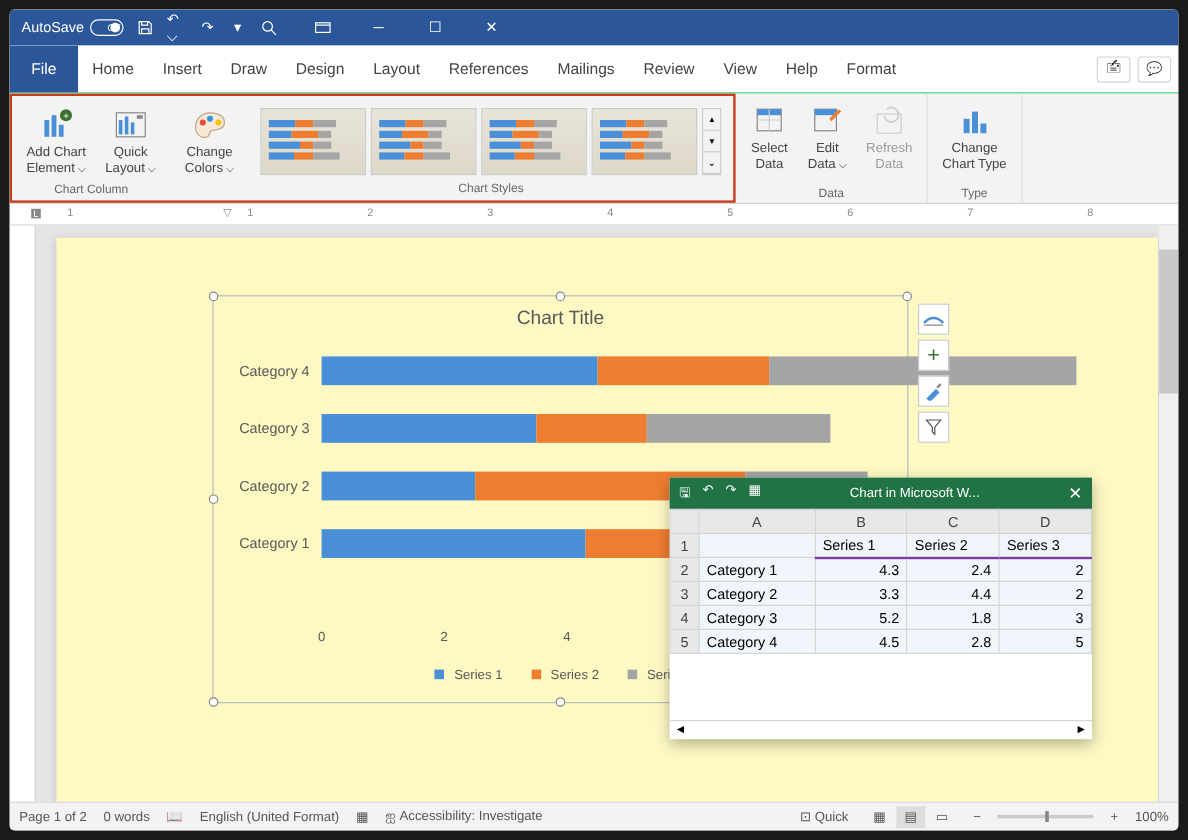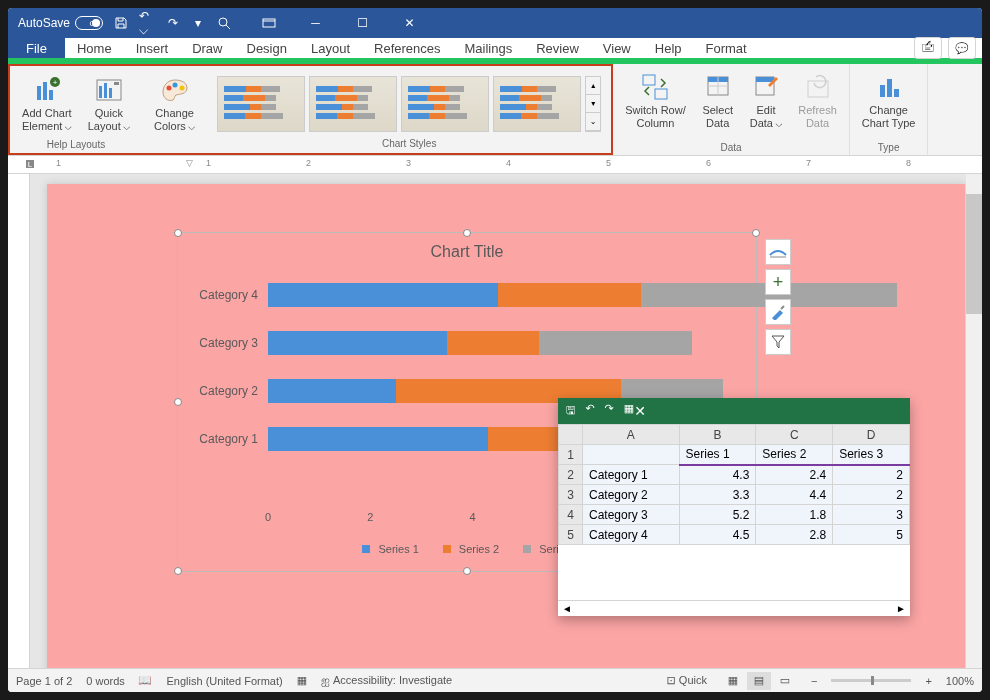--- a/index.html
+++ b/index.html
@@ -12,21 +12,21 @@
 .titlebar .center { flex: 1; text-align: center; }
 .titlebar .right { display: flex; align-items: center; gap: 2px; }
 .autosave { display: flex; align-items: center; gap: 5px; }
 .toggle { width: 28px; height: 14px; border: 1px solid #fff; border-radius: 7px; display: flex; align-items: center; padding: 0 2px; font-size: 8px; justify-content: flex-end; }
 .toggle::before { content: ""; width: 8px; height: 8px; background: #fff; border-radius: 50%; position: absolute; margin-left: -18px; }
 .tb-icon { width: 16px; height: 16px; display: flex; align-items: center; justify-content: center; cursor: pointer; }
 .tb-btn { width: 45px; height: 30px; display: flex; align-items: center; justify-content: center; cursor: pointer; }
 .doc-title::after { content: " ▾"; font-size: 9px; }
 
 
-.tabs { background: #fff; height: 26px; display: flex; align-items: center; border-bottom: 6px solid #22c55e; }
+.tabs { background: #fff; height: 40px; display: flex; align-items: center; border-bottom: 1px solid #22c55e; }
 .tab { padding: 0 12px; font-size: 13px; color: #444; height: 100%; display: flex; align-items: center; cursor: pointer; }
 .tab.file { background: #2b579a; color: #fff; padding: 0 18px; }
 .tab.active { color: #2b579a; border-bottom: 2px solid #2b579a; }
 .tab.highlight { border: 2px solid #c73e1d; }
 .tabs-spacer { flex: 1; }
 .tab-icon-btn { width: 28px; height: 22px; border: 1px solid #d4d4d4; border-radius: 3px; display: flex; align-items: center; justify-content: center; margin-right: 6px; font-size: 11px; cursor: pointer; }
 
 
 .ribbon { background: #f3f3f3; height: 92px; display: flex; border-bottom: 1px solid #d4d4d4; }
 .ribbon-group { display: flex; flex-direction: column; align-items: center; border-right: 1px solid #e0e0e0; padding: 4px 6px 0; }
@@ -47,21 +47,21 @@
 
 
 .ruler-h { height: 18px; background: #fff; border-bottom: 1px solid #d4d4d4; display: flex; align-items: center; font-size: 9px; color: #888; padding-left: 28px; position: relative; }
 .ruler-h .marks { position: relative; width: 100%; height: 100%; }
 .ruler-h .num { position: absolute; top: 2px; }
 .ruler-l { width: 8px; height: 8px; background: #888; font-size: 8px; color: #fff; text-align: center; position: absolute; left: 18px; top: 4px; }
 
 
 .doc-area { flex: 1; background: #e6e6e6; display: flex; overflow: hidden; position: relative; }
 .ruler-v { width: 22px; background: #fff; border-right: 1px solid #d4d4d4; }
-.page { margin: 10px auto; background: #fca5a5; box-shadow: 0 0 8px rgba(0,0,0,0.15); width: 918px; height: 500px; position: relative; }
+.page { margin: 10px auto; background: #fef9c3; box-shadow: 0 0 8px rgba(0,0,0,0.15); width: 918px; height: 500px; position: relative; }
 
 
 .chart-object { position: absolute; left: 130px; top: 48px; width: 580px; height: 340px; border: 1px solid #bbb; }
 .chart-handle { position: absolute; width: 8px; height: 8px; background: #fff; border: 1px solid #888; border-radius: 50%; }
 .h-tl { top: -4px; left: -4px; } .h-tr { top: -4px; right: -4px; }
 .h-bl { bottom: -4px; left: -4px; } .h-br { bottom: -4px; right: -4px; }
 .h-t { top: -4px; left: 50%; margin-left: -4px; } .h-b { bottom: -4px; left: 50%; margin-left: -4px; }
 .h-l { left: -4px; top: 50%; margin-top: -4px; } .h-r { right: -4px; top: 50%; margin-top: -4px; }
 
 .chart-title { text-align: center; font-size: 16px; color: #595959; padding: 10px 0; }
@@ -192,21 +192,21 @@
                   <rect x="4" y="10" width="3" height="12" fill="#4a90d9"></rect>
                   <rect x="9" y="7" width="3" height="15" fill="#4a90d9"></rect>
                   <rect x="14" y="12" width="3" height="10" fill="#4a90d9"></rect>
                   <rect x="19" y="6" width="5" height="3" fill="#888"></rect>
                 </svg>
               </div>
             <span class="chev" style="white-space:pre-line">Quick
 Layout</span>
           </div>
         </div>
-        <div class="ribbon-group-label">Help Layouts</div>
+        <div class="ribbon-group-label">Chart Column</div>
       </div>
       <div class="ribbon-group" style="border:none;">
         <div class="ribbon-btns">
           <div class="ribbon-btn">
             <div class="ribbon-icon">
                 <svg width="30" height="28">
                   <path d="M15 4 C7 4 3 10 3 16 C3 22 8 26 13 24 C15 23 14 20 16 19 C20 18 27 18 27 12 C27 7 22 4 15 4 Z" fill="#f8e8d8" stroke="#c0a080"></path>
                   <circle cx="9" cy="12" r="2.5" fill="#e74c3c"></circle>
                   <circle cx="15" cy="9" r="2.5" fill="#3498db"></circle>
                   <circle cx="22" cy="12" r="2.5" fill="#f1c40f"></circle>
@@ -312,31 +312,20 @@
               <div>▴</div>
               <div>▾</div>
               <div>⌄</div>
             </div>
         </div>
         <div class="ribbon-group-label">Chart Styles</div>
       </div>
     </div>
     <div class="ribbon-group">
       <div class="ribbon-btns">
-        <div class="ribbon-btn">
-          <div class="ribbon-icon">
-              <svg width="28" height="28">
-                <rect x="2" y="2" width="12" height="10" fill="none" stroke="#4a90d9"></rect>
-                <rect x="14" y="16" width="12" height="10" fill="none" stroke="#4a90d9"></rect>
-                <path d="M20 6 L24 10 L20 14 M8 14 L4 18 L8 22" fill="none" stroke="#3a7030" stroke-width="1.5"></path>
-              </svg>
-            </div>
-          <span style="white-space:pre-line">Switch Row/
-Column</span>
-        </div>
         <div class="ribbon-btn">
           <div class="ribbon-icon">
               <svg width="28" height="28">
                 <rect x="4" y="4" width="20" height="18" fill="none" stroke="#888"></rect>
                 <rect x="4" y="4" width="20" height="5" fill="#4a90d9"></rect>
                 <line x1="4" y1="13" x2="24" y2="13" stroke="#ccc"></line>
                 <line x1="14" y1="4" x2="14" y2="22" stroke="#ccc"></line>
               </svg>
             </div>
           <span style="white-space:pre-line">Select
@@ -506,20 +495,21 @@
 </div>
 
 <div class="excel-win">
   <div class="excel-title">
     <div class="et-icons">
       <span>🖫</span>
       <span>↶</span>
       <span>↷</span>
       <span>▦</span>
     </div>
+    <div class="et-name">Chart in Microsoft W...</div>
     <div class="et-close">✕</div>
   </div>
   <div class="excel-grid">
     <table id="excel-table">
         <tbody>
           <tr>
             <th class="rowhead"></th>
             <th>A</th>
             <th>B</th>
             <th>C</th>

